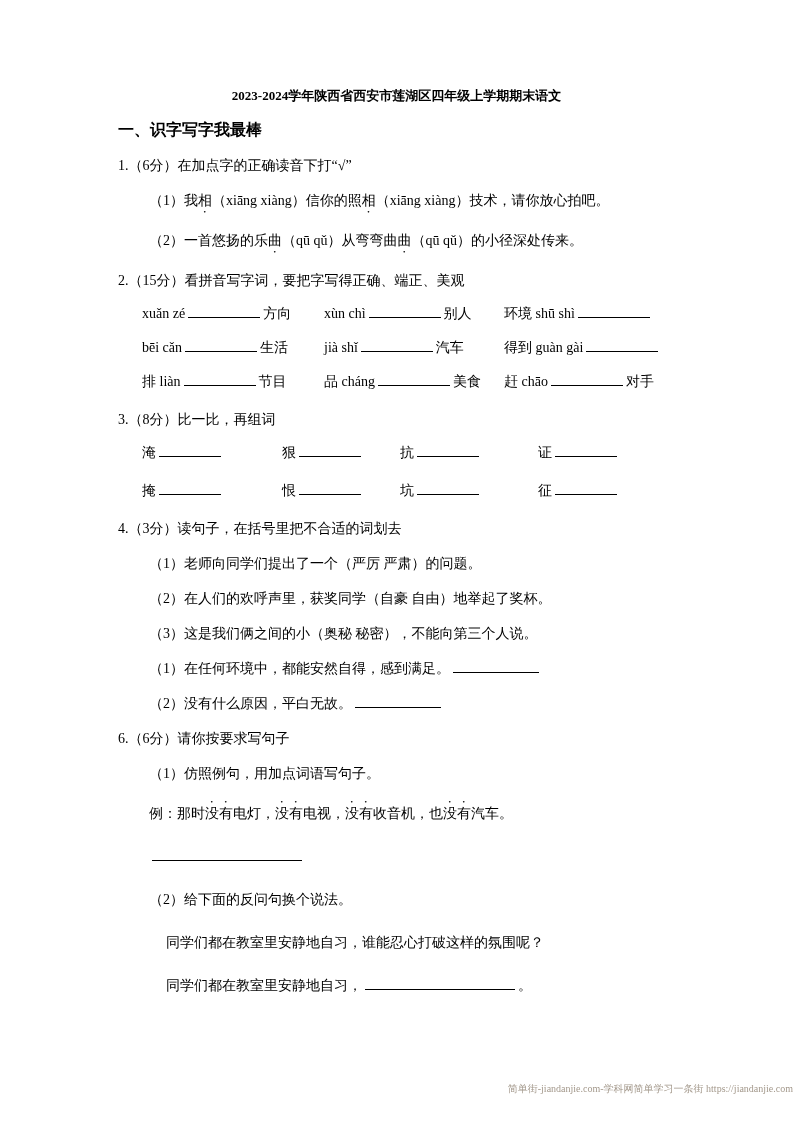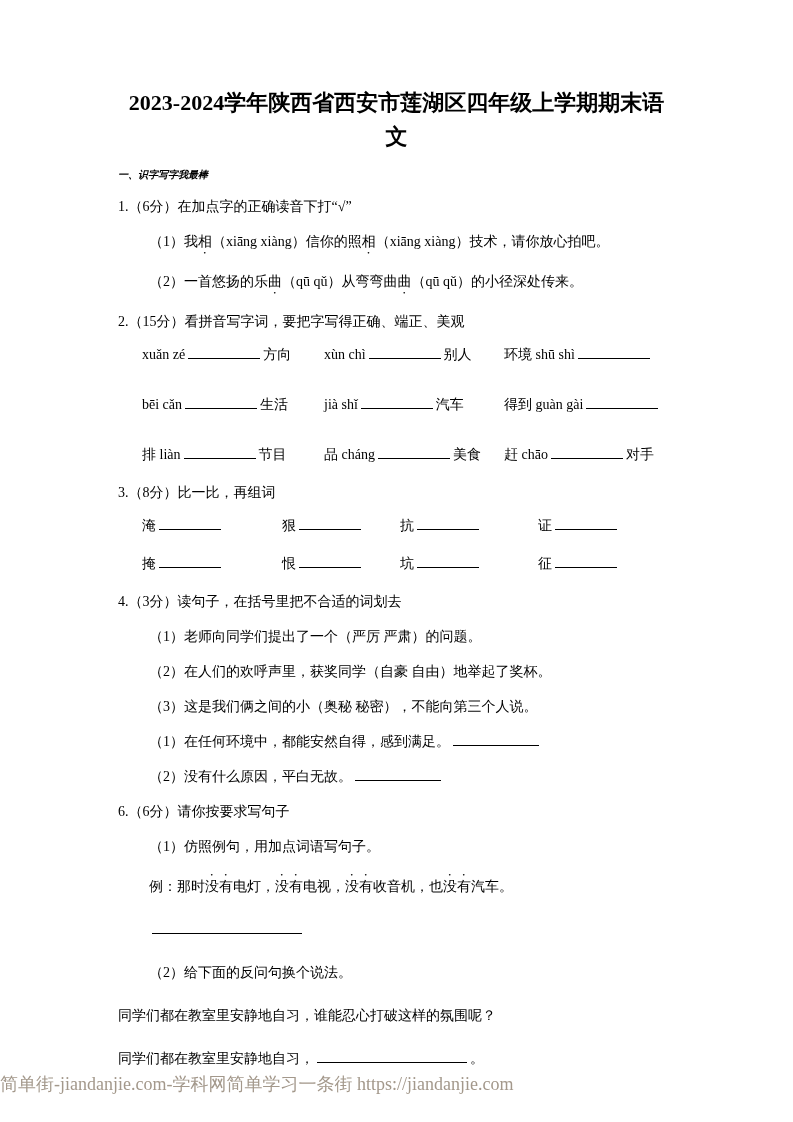--- a/index.html
+++ b/index.html
@@ -11,53 +11,52 @@
     color: #000000;
     font-family: "Liberation Serif", "DejaVu Serif", serif;
     font-size: 14px;
     position: relative;
     overflow: hidden;
   }
   .page {
     padding: 86px 118px 0 118px;
   }
   .title {
-    font-size: 22px;
+    font-size: 13px;
     font-weight: bold;
     text-align: center;
     margin: 0 0 14px 0;
     line-height: 1.55;
   }
   .title-line { display: block; }
   .section-heading {
     font-weight: bold;
-    font-size: 10px;
+    font-size: 16px;
     margin: 10px 0 14px 0;
-    font-style: italic;
   }
   .line {
     line-height: 1.5;
     margin: 0 0 14px 0;
   }
   .stem { margin-top: 12px; }
   .indent1 { margin-left: 31px; }
-  .indent2 { }
+  .indent2 { margin-left: 48px; }
   .blank {
     display: inline-block;
     width: 72px;
     border-bottom: 1px solid #000;
     margin: 0 3px;
   }
   .blank-sm { width: 62px; }
   .blank-md { width: 86px; }
   .blank-xl { width: 150px; }
   .pinyin-grid {
     display: grid;
     grid-template-columns: 182px 180px 1fr;
-    row-gap: 32px;
+    row-gap: 16px;
     margin: 4px 0 18px 24px;
   }
   .zuci-grid {
     display: grid;
     grid-template-columns: 140px 118px 138px 1fr;
     row-gap: 20px;
     margin: 4px 0 18px 24px;
   }
   .gap-lg { margin-bottom: 22px; }
   .em-under {
@@ -71,23 +70,23 @@
     -webkit-text-emphasis: filled dot;
     text-emphasis-position: over right;
     text-align: center;
     -webkit-text-emphasis-position: over;
   }
   .footer {
     position: absolute;
     bottom: 26px;
     left: 0;
     width: 100%;
-    text-align: left;
+    text-align: right;
     color: #a3988b;
-    font-size: 18px;
+    font-size: 10px;
   }
 </style>
 </head>
 <body>
 
 <div class="page">
 
   <h1 class="title">
     <span class="title-line">2023-2024学年陕西省西安市莲湖区四年级上学期期末语文</span>
   </h1>

